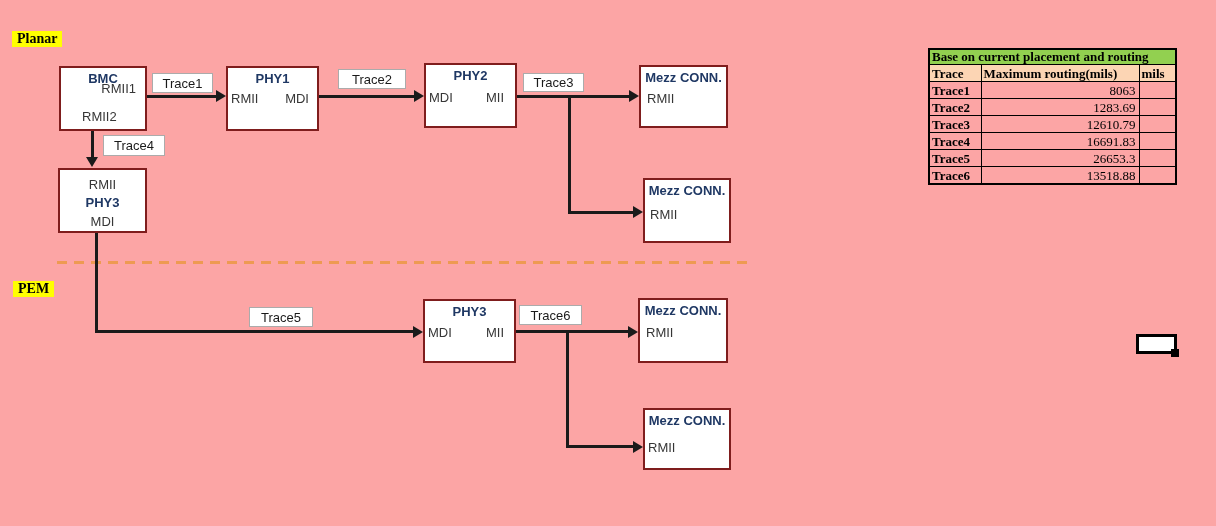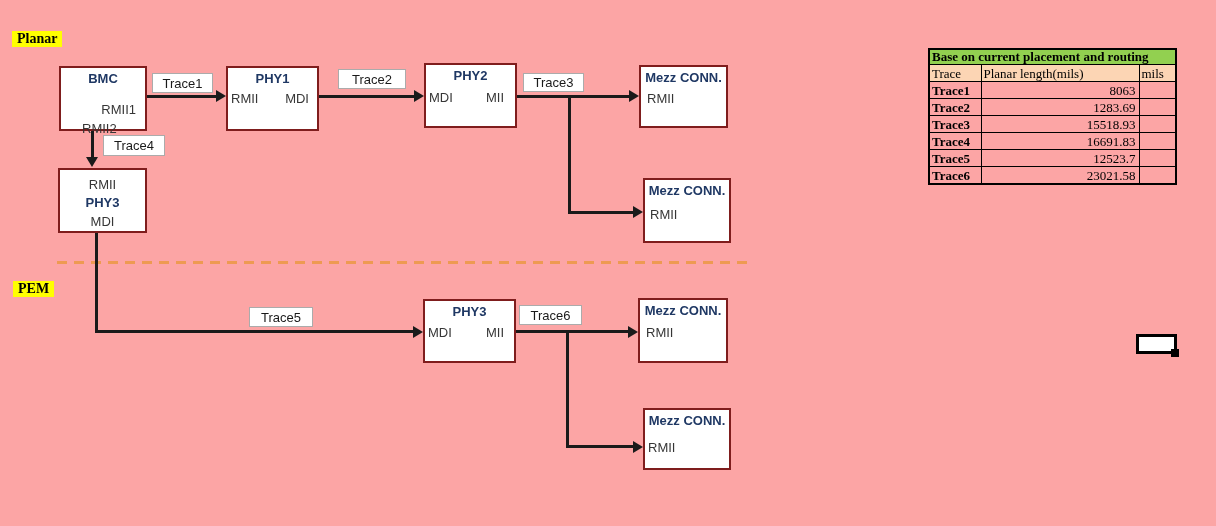--- a/index.html
+++ b/index.html
@@ -17,40 +17,40 @@
   .arr-r{position:absolute;width:0;height:0;border-top:6px solid transparent;
          border-bottom:6px solid transparent;border-left:10px solid #1a1a1a;}
   .arr-d{position:absolute;width:0;height:0;border-left:6px solid transparent;
          border-right:6px solid transparent;border-top:10px solid #1a1a1a;}
   .dashline{position:absolute;height:3px;
     background:repeating-linear-gradient(to right,#EE9A52 0px,#EE9A52 10px,transparent 10px,transparent 17px);}
   .ltable{position:absolute;border-collapse:collapse;font-family:"Liberation Serif",serif;
           font-size:13px;color:#000;table-layout:fixed;border:2px solid #000;}
   .ltable td{border:1px solid #000;padding:0 2px;line-height:15px;height:16px;overflow:hidden;white-space:nowrap;}
   .ltable .t-title{background:#92D050;font-weight:bold;height:14px;line-height:14px;}
-  .ltable .t-head{background:#FCD5B4;font-weight:normal;}
+  .ltable .t-head{background:#FCD5B4;font-weight:bold;}
   .ltable .t-name{font-weight:bold;}
   .ltable .t-num{text-align:right;padding-right:3px;}
   .shape-rect{position:absolute;border:3px solid #000;box-sizing:border-box;background:#fff;}
   .shape-handle{position:absolute;background:#000;}
 </style>
 </head>
 <body>
 
 <div class="canvas">
 
   <span class="hl" style="left:12px;top:31px;">Planar</span>
   <span class="hl" style="left:13px;top:281px;">PEM</span>
 
   <div class="dashline" style="left:57px;top:261px;width:696px;"></div>
 
   <div class="node" style="left:59px;top:66px;width:88px;height:65px;">
     <div class="ntitle">BMC</div>
-    <span class="port" style="right:9px;top:35px;">RMII1</span>
-    <span class="port" style="left:21px;top:42px;margin-top:12px;">RMII2</span>
+    <span class="port" style="right:9px;top:14px;">RMII1</span>
+    <span class="port" style="left:21px;top:42px;">RMII2</span>
   </div>
 
   <div class="node" style="left:226px;top:66px;width:93px;height:65px;">
     <div class="ntitle">PHY1</div>
     <span class="port" style="left:3px;top:24px;">RMII</span>
     <span class="port" style="right:8px;top:24px;">MDI</span>
   </div>
 
   <div class="node" style="left:424px;top:63px;width:93px;height:65px;">
     <div class="ntitle">PHY2</div>
@@ -127,51 +127,51 @@
         <col style="width:52px;">
         <col style="width:158px;">
         <col style="width:37px;">
       </colgroup>
     <tbody>
         <tr>
           <td class="t-title" colspan="3">Base on current placement and routing</td>
         </tr>
     <tr>
       <td class="t-head">Trace</td>
-      <td class="t-head">Planar length(mils)</td>
+      <td class="t-head">Maximum routing(mils)</td>
       <td class="t-head">mils</td>
     </tr>
     <tr>
       <td class="t-name">Trace1</td>
       <td class="t-num">8063</td>
       <td></td>
     </tr>
     <tr>
       <td class="t-name">Trace2</td>
       <td class="t-num">1283.69</td>
       <td></td>
     </tr>
     <tr>
       <td class="t-name">Trace3</td>
-      <td class="t-num">15518.93</td>
+      <td class="t-num">12610.79</td>
       <td></td>
     </tr>
     <tr>
       <td class="t-name">Trace4</td>
       <td class="t-num">16691.83</td>
       <td></td>
     </tr>
     <tr>
       <td class="t-name">Trace5</td>
-      <td class="t-num">12523.7</td>
+      <td class="t-num">26653.3</td>
       <td></td>
     </tr>
     <tr>
       <td class="t-name">Trace6</td>
-      <td class="t-num">23021.58</td>
+      <td class="t-num">13518.88</td>
       <td></td>
     </tr>
   </tbody>
     </table>
 
   <div class="shape-rect" style="left:1136px;top:334px;width:41px;height:20px;"></div>
   <div class="shape-handle" style="left:1171px;top:349px;width:8px;height:8px;"></div>
 
 </div>
 

